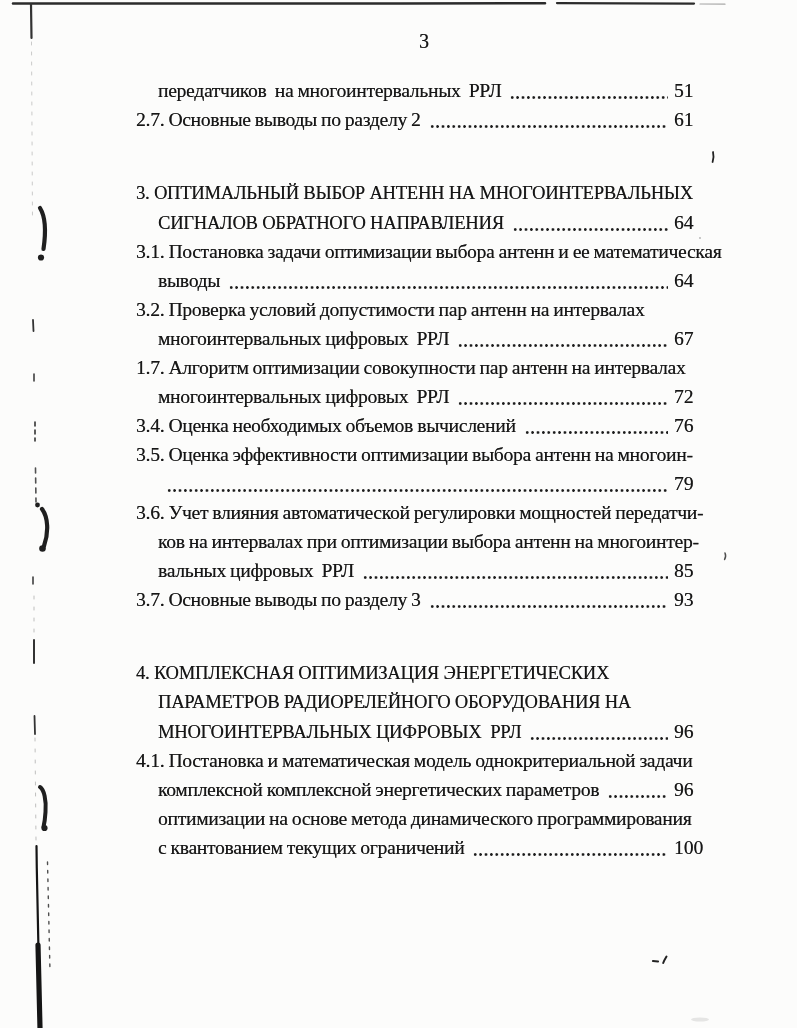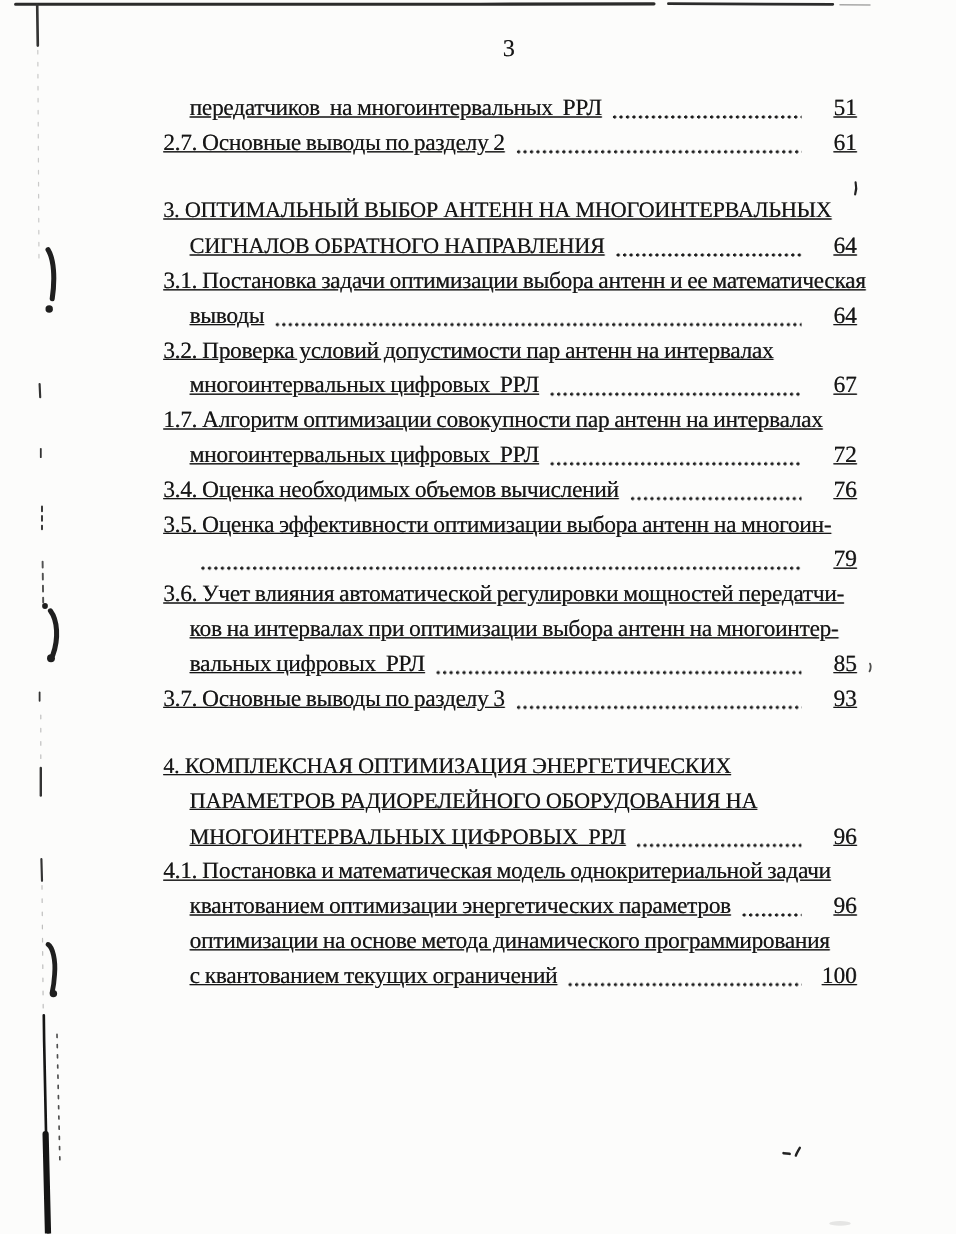--- a/index.html
+++ b/index.html
@@ -9,41 +9,41 @@
     font-family:"Liberation Serif","DejaVu Serif",serif;
     color:#161616;
   }
   .page{position:absolute;inset:0;}
   .artifacts{position:absolute;left:0;top:0;pointer-events:none;}
   .pageno{
     position:absolute;left:136px;top:30px;width:576px;
     text-align:center;font-size:20px;
     text-shadow:0.25px 0 rgba(0,0,0,.6);
   }
-  .toc{position:absolute;left:136px;top:76px;width:578px;text-decoration:underline;}
+  .toc{position:absolute;left:136px;top:76px;width:578px;}
   .row{
     display:flex;align-items:baseline;height:29px;line-height:29px;
     white-space:pre;
   }
-  .row.gap{margin-top:28px;}
+  .row.gap{margin-top:45px;}
   .row.cont{padding-left:22px;}
   .t{
     font-size:19.5px;letter-spacing:-0.25px;word-spacing:-0.5px;
     text-shadow:0.25px 0 rgba(0,0,0,.62);
     flex:0 0 auto;
   }
   .row.caps .t{font-size:18.5px;letter-spacing:-0.2px;word-spacing:0;}
   .leader{
     flex:1 1 auto;height:5px;align-self:flex-end;
     margin:0 6px 5px 9px;
     background-image:radial-gradient(circle at 2.2px 2.5px,#1c1c1c 1.12px,transparent 1.55px);
     background-size:5.4px 5px;background-repeat:repeat-x;background-position:left bottom;
   }
   .p{
-    flex:0 0 auto;min-width:40px;text-align:right;font-size:19.5px;
+    flex:0 0 auto;min-width:40px;font-size:19.5px;
     text-shadow:0.25px 0 rgba(0,0,0,.62);
   }
 </style>
 </head>
 <body style="background: rgb(252, 252, 251); color: rgb(22, 22, 22);">
 
 <div class="page">
 
   <svg class="artifacts" width="797" height="1028" viewBox="0 0 797 1028">
 
@@ -194,21 +194,21 @@
     <span class="t">МНОГОИНТЕРВАЛЬНЫХ ЦИФРОВЫХ  РРЛ</span>
     <span class="leader"></span>
     <span class="p">96</span>
   </div>
       <div class="row item no-page">
     <span class="t">4.1. Постановка и математическая модель однокритериальной задачи</span>
     
     
   </div>
       <div class="row cont">
-    <span class="t">квантованием оптимизации энергетических параметров</span>
+    <span class="t">комплексной комплексной энергетических параметров</span>
     <span class="leader"></span>
     <span class="p">96</span>
   </div>
       <div class="row cont no-page">
     <span class="t">оптимизации на основе метода динамического программирования</span>
     
     
   </div>
       <div class="row cont">
     <span class="t">с квантованием текущих ограничений</span>

